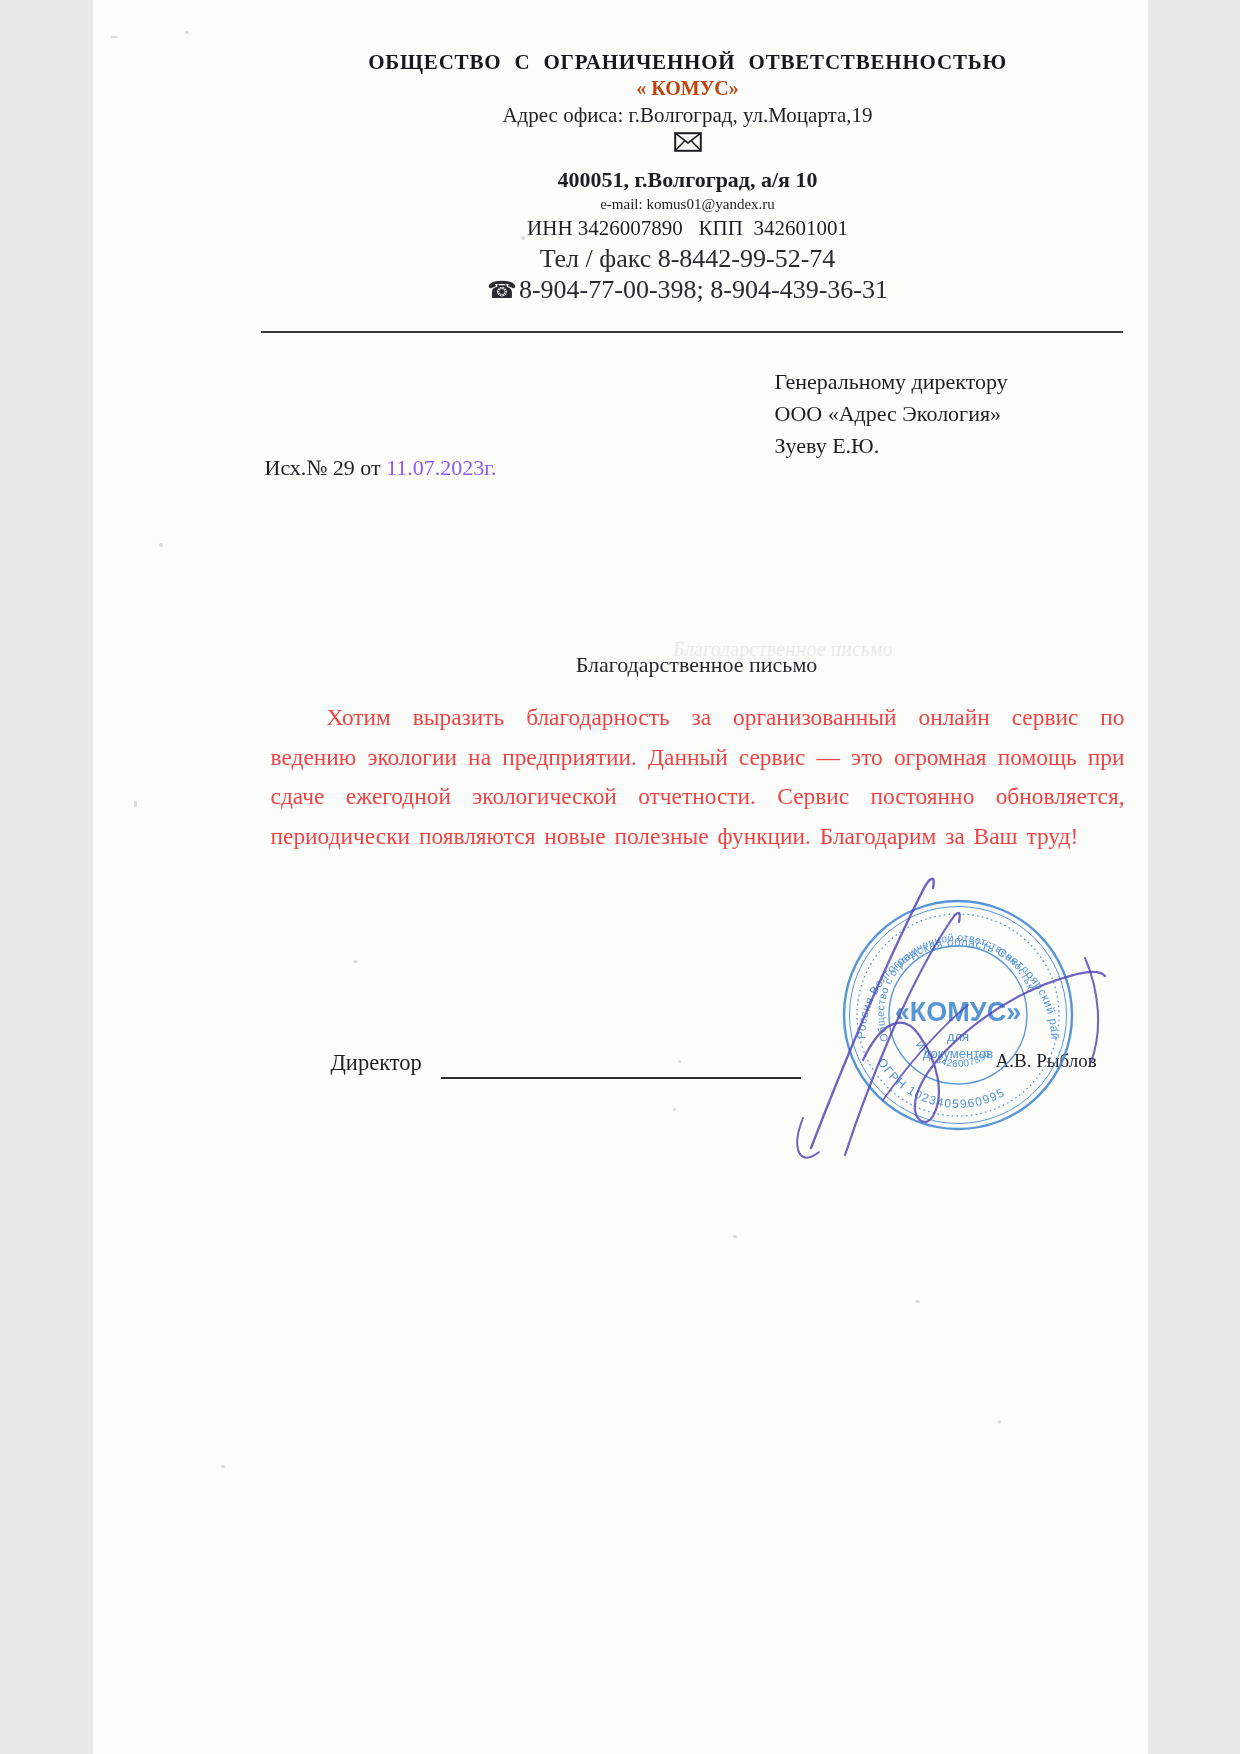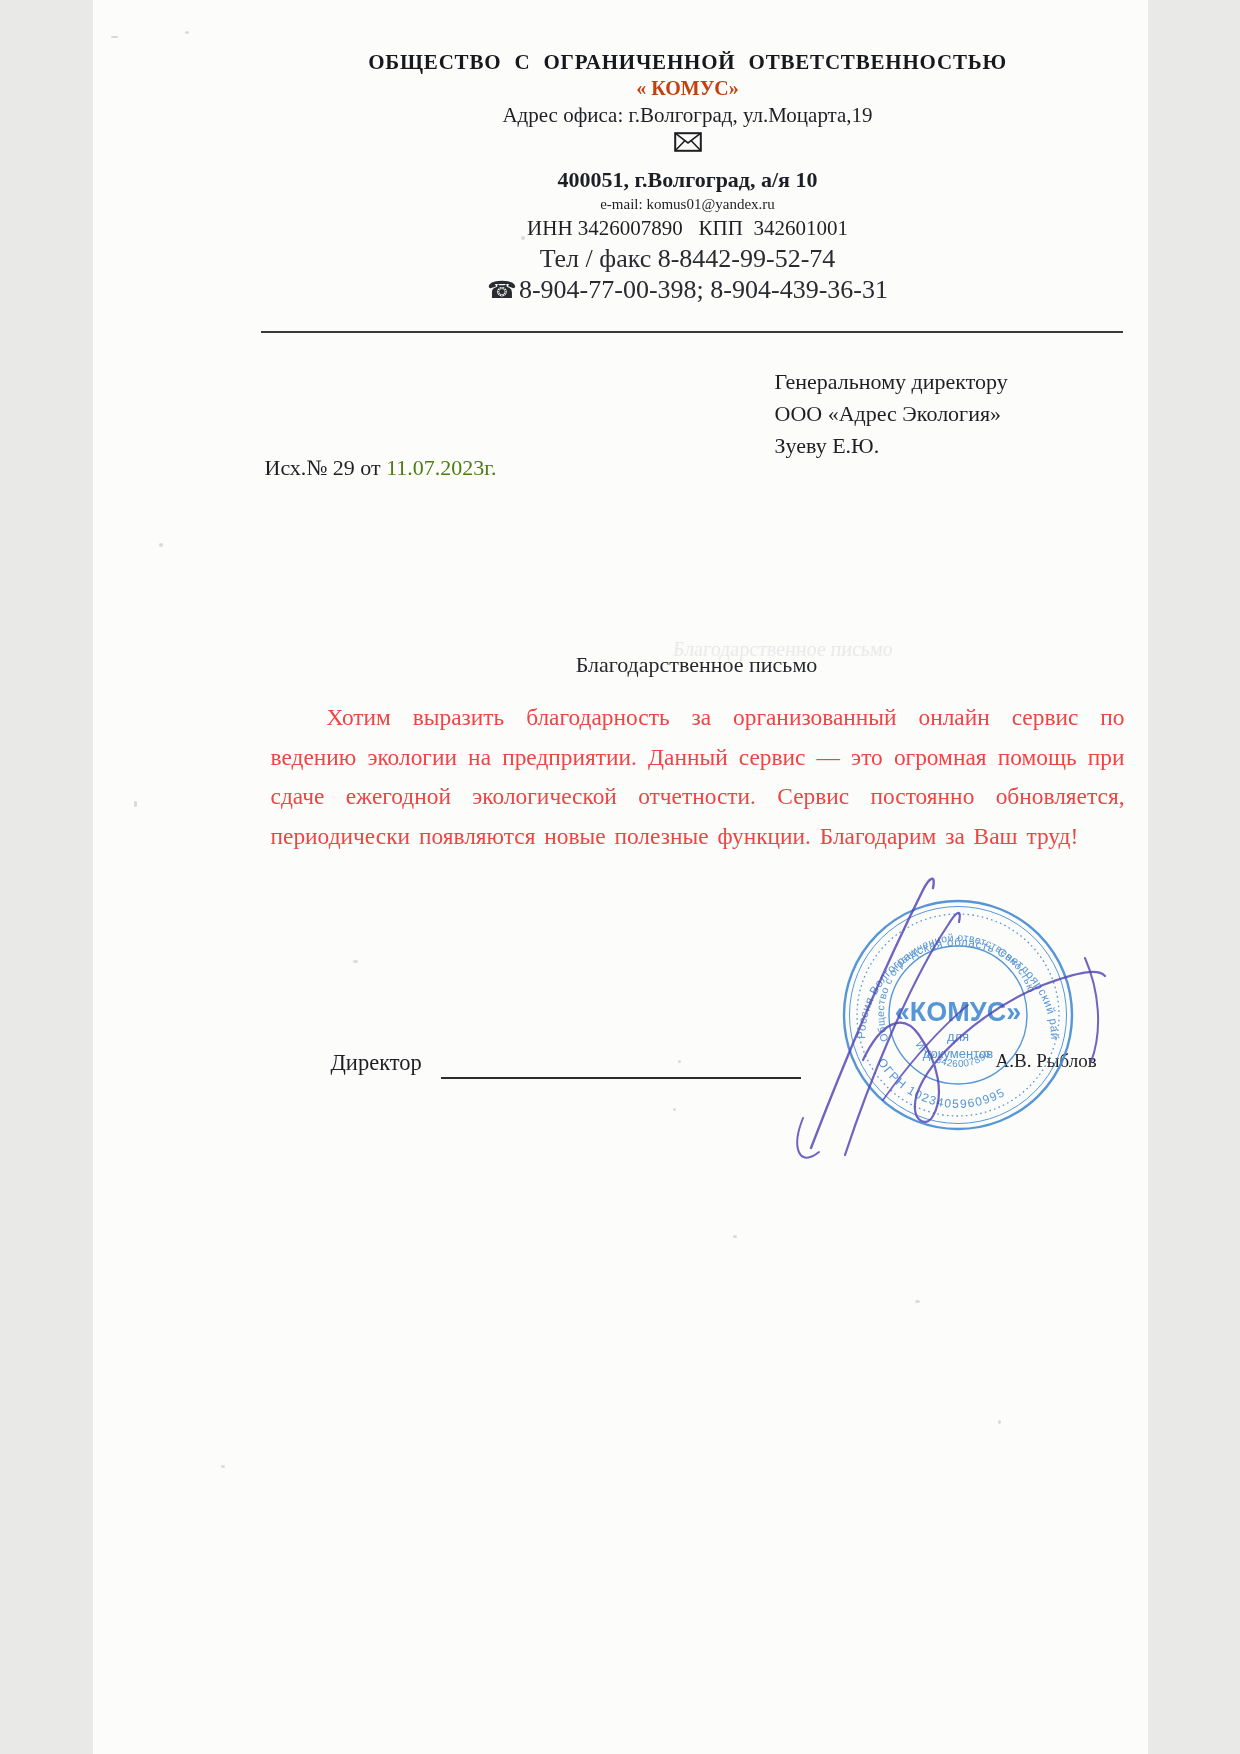--- a/index.html
+++ b/index.html
@@ -18,21 +18,21 @@
   .innline{font-size:21px;margin-top:3px;white-space:pre;}
   .tel{font-size:26px;margin-top:3px;color:#2a2b31;}
   .mobile{font-size:26px;margin-top:1px;color:#2a2b31;display:flex;justify-content:center;align-items:center;gap:2px;}
   .phone-glyph{font-family:"DejaVu Sans", sans-serif;font-size:24px;line-height:1;}
   .env-svg{display:inline-block;}
   
   .rule{position:absolute;left:168px;top:331px;width:862px;height:2.4px;background:#3a3a3c;}
   
   .recipient{position:absolute;left:682px;top:366px;font-size:22px;line-height:32px;}
   .refline{position:absolute;left:172px;top:455px;font-size:22px;}
-  .refline .date{color:#4d7c0f;}
+  .refline .date{color:#8b5cf6;}
   
   .title{position:absolute;left:178px;top:652px;width:852px;text-align:center;font-size:22px;color:#27282d;}
   .title-ghost{
     position:absolute;left:340px;top:638px;width:700px;text-align:center;font-size:20px;
     color:#6b6f84;opacity:.14;filter:blur(.6px);transform:skewX(-6deg);
   }
   .body-par{
     position:absolute;left:178px;top:698px;width:854px;
     font-size:23.4px;line-height:39.5px;text-align:justify;text-indent:56px;
     word-spacing:3px;color:#ef4444;

